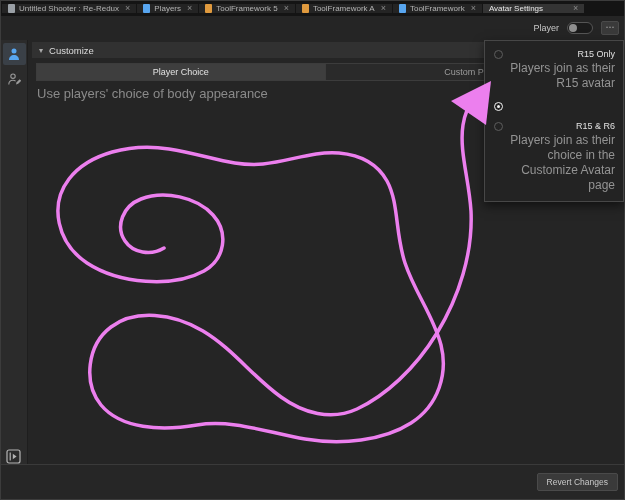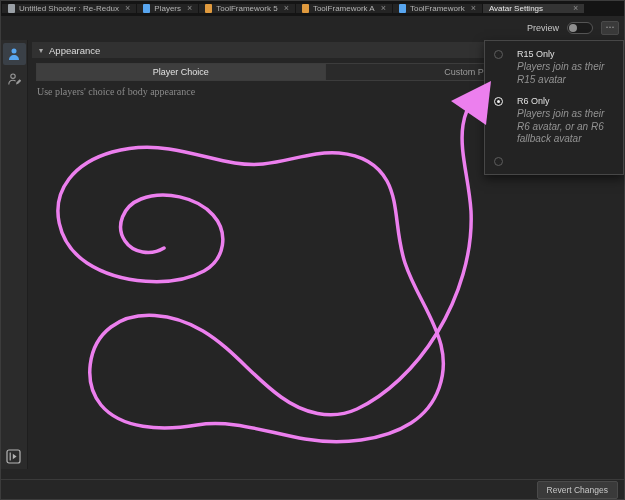--- a/index.html
+++ b/index.html
@@ -62,51 +62,51 @@
     font-size: 9.5px; color: #dddddd;
   }
   .collapse-glyph { font-size: 8px; color: #aaaaaa; }
   .subtabs { position: absolute; top: 23px; left: 7px; right: 10px; height: 18px; display: flex; border: 1px solid #3c3c3c; text-align: right; }
   .subtab {
     flex: 1; display: flex; align-items: center; justify-content: center;
     font-size: 9px; color: #9b9b9b; background: #2a2a2a;
   }
   .subtab.selected { background: #3e3e3e; color: #e3e3e3; }
   .subtab + .subtab { border-left: 1px solid #3c3c3c; }
-  .hint { position: absolute; top: 46px; left: 8px; font-size: 10px; color: #8a8a8a; font-family: Liberation Serif, serif; }
+  .hint { position: absolute; top: 46px; left: 8px; font-size: 13px; color: #8a8a8a; }
 
   
   .footer {
-    position: absolute; left: 0; right: 0; bottom: 0; height: 20px;
+    position: absolute; left: 0; right: 0; bottom: 0; height: 35px;
     background: #262626; border-top: 1px solid #3a3a3a;
     display: flex; align-items: center; justify-content: flex-end; gap: 5px; padding-right: 6px;
   }
   .footer-btn {
     height: 18px; padding: 0 9px; background: #3a3a3a; border: 1px solid #4a4a4a; border-radius: 2px;
     color: #c9c9c9; font-size: 8.5px; display: flex; align-items: center;
   }
 
   
   .dropdown {
     position: absolute; top: 39px; right: 0; width: 140px;
     background: #232323; border: 1px solid #474747; box-shadow: 0 4px 10px rgba(0,0,0,0.55);
     z-index: 5; padding: 3px 0;
   }
-  .option { display: flex; gap: 14px; padding: 5px 8px 5px 9px; }
+  .option { display: flex; gap: 7px; padding: 5px 8px 5px 9px; text-align: right; }
   .radio {
     width: 9px; height: 9px; border-radius: 50%; border: 1.5px solid #5d5d5d;
     margin-top: 1px; flex: 0 0 auto; position: relative;
   }
   .radio.selected { border-color: #f2f2f2; }
   .radio.selected::after {
     content: ""; position: absolute; left: 1.5px; top: 1.5px; width: 3px; height: 3px;
     border-radius: 50%; background: #f2f2f2;
   }
   .option-title { font-size: 9px; color: #e0e0e0; margin-bottom: 2px; }
-  .option-desc { font-size: 10px; color: #939393; line-height: 1.25; font-style: italic; }
+  .option-desc { font-size: 12px; color: #939393; line-height: 1.25; }
 
   
   .annotation { position: absolute; inset: 0; z-index: 9; pointer-events: none; }
 </style>
 </head>
 <body>
 
 <div class="window">
 
   <div class="tabstrip">
@@ -135,21 +135,21 @@
       <span>ToolFramework</span>
       <span class="tab-close">×</span>
     </div>
     <div class="tab active">
       <span>Avatar Settings</span>
       <span class="tab-close">×</span>
     </div>
   </div>
 
   <div class="preview-row">
-    <span class="preview-label">Preview</span>
+    <span class="preview-label">Player</span>
     <div class="toggle">
       <div class="knob"></div>
     </div>
     <div class="more-btn">⋯</div>
   </div>
 
   <div class="sidebar">
     <div class="side-item selected">
       <svg width="14" height="14" viewBox="0 0 14 14">
         <circle cx="7" cy="4" r="2.5" fill="#58a6f0"></circle>
@@ -168,21 +168,21 @@
         <rect x="1" y="1" width="13" height="13" rx="2" fill="none" stroke="#b5b5b5" stroke-width="1.2"></rect>
         <line x1="4.2" y1="3.5" x2="4.2" y2="11.5" stroke="#b5b5b5" stroke-width="1.2"></line>
         <path d="M6.8 4.7 L10.6 7.5 L6.8 10.3 Z" fill="#b5b5b5"></path>
       </svg>
     </div>
   </div>
 
   <div class="main">
     <div class="appearance-header">
       <span class="collapse-glyph">▾</span>
-      <span>Appearance</span>
+      <span>Customize</span>
     </div>
     <div class="subtabs">
       <div class="subtab selected">Player Choice</div>
       <div class="subtab">Custom Part</div>
     </div>
     <div class="hint">Use players' choice of body appearance</div>
   </div>
 
   <div class="footer">
     <div class="footer-btn">Revert Changes</div>
@@ -191,27 +191,27 @@
   <div class="dropdown">
     <div class="option">
       <span class="radio"></span>
       <div>
         <div class="option-title">R15 Only</div>
         <div class="option-desc">Players join as their R15 avatar</div>
       </div>
     </div>
     <div class="option">
       <span class="radio selected"></span>
-      <div>
-        <div class="option-title">R6 Only</div>
-        <div class="option-desc">Players join as their R6 avatar, or an R6 fallback avatar</div>
-      </div>
     </div>
     <div class="option">
       <span class="radio"></span>
+      <div>
+        <div class="option-title">R15 &amp; R6</div>
+        <div class="option-desc">Players join as their choice in the Customize Avatar page</div>
+      </div>
     </div>
   </div>
 
   <svg class="annotation" width="625" height="500" viewBox="0 0 625 500">
     <path fill="none" stroke-width="3.5" stroke-linecap="round" stroke-linejoin="round" d="M163,247
          C150,255 132,252 124,240
          C114,225 122,205 140,198
          C163,189 196,196 212,214
          C228,232 224,258 203,270
          C172,287 118,283 86,262

